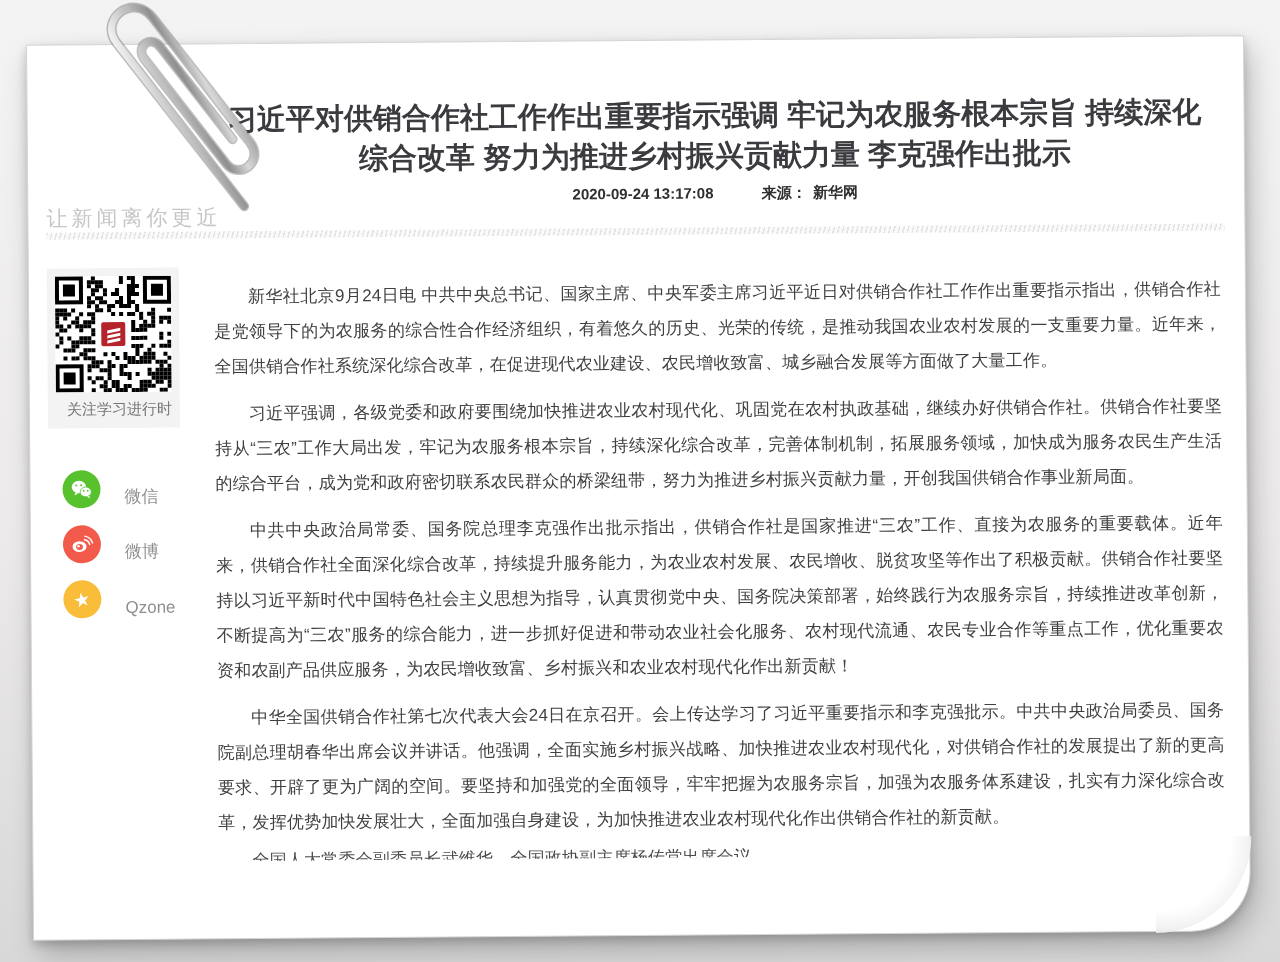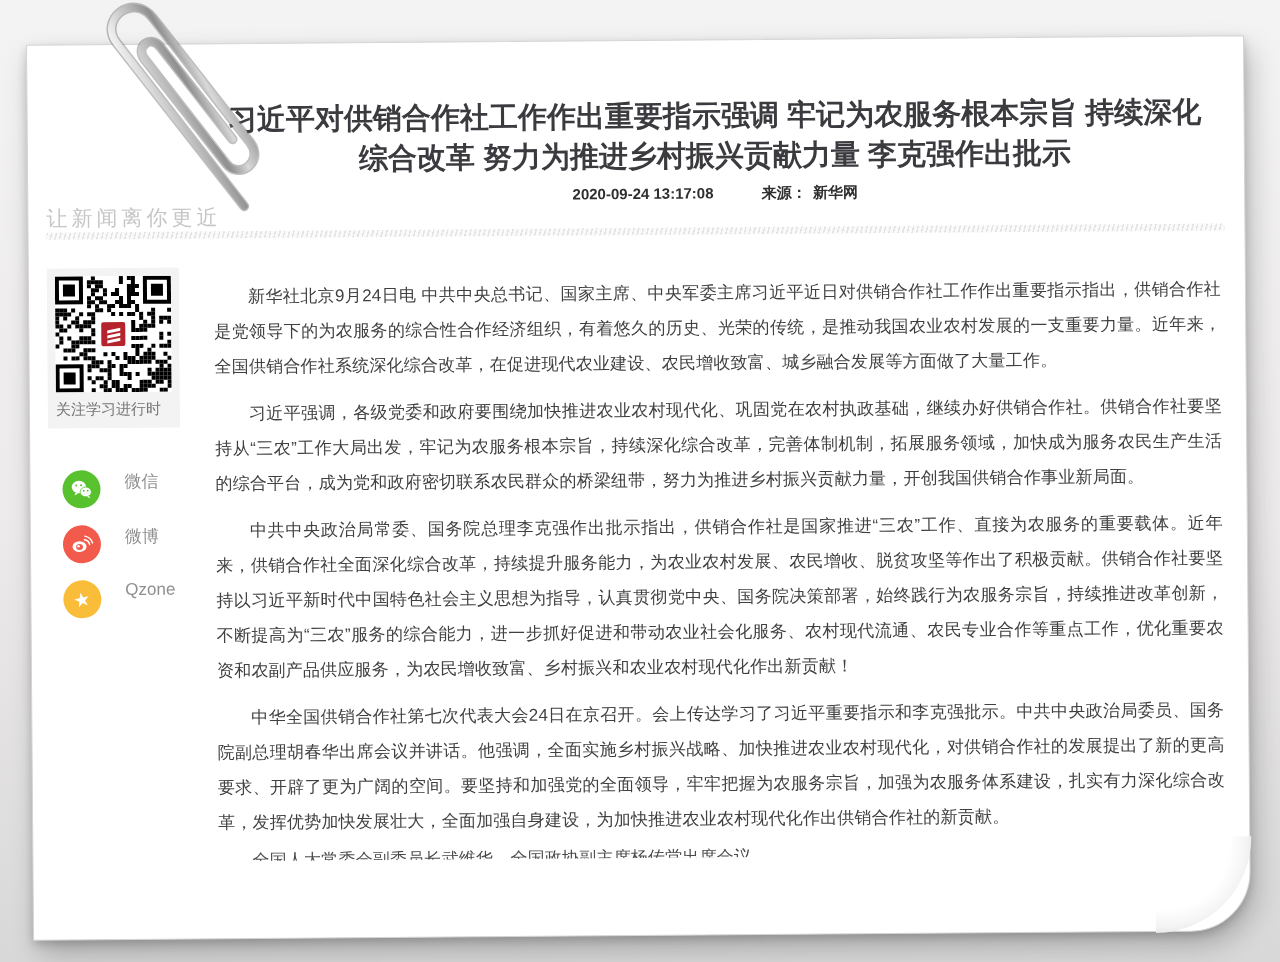--- a/index.html
+++ b/index.html
@@ -61,24 +61,24 @@
   .content { display:flex; margin-top:29px; }
 
   .sidebar { width:132px; flex:none; }
   .qr-card { background:#f3f3f3; padding:8px 8px 9px 8px; }
   .qr-wrap { position:relative; width:116px; height:116px; background:#fff; }
   .qr-wrap svg { display:block; }
   .qr-logo { position:absolute; left:44px; top:44px; width:28px; height:28px; background:#b5242c;
     border:2px solid #fff; border-radius:4px; }
   .qr-logo i { position:absolute; left:6px; top:7px; width:13px; height:3px; background:#fff; transform:skewY(-12deg); }
   .qr-logo i + i { top:12px; } .qr-logo i + i + i { top:17px; }
-  .qr-caption { text-align:left; font-size:15px; color:#757575; margin-top:8px; }
+  .qr-caption { text-align:right; font-size:15px; color:#757575; margin-top:8px; }
 
   .share { margin-top:42px; padding-left:14px; }
-  .share-item { display:flex; align-items:flex-start; height:38px; margin-bottom:17px; cursor:pointer; }
+  .share-item { display:flex; align-items:flex-end; height:38px; margin-bottom:17px; cursor:pointer; }
   .share-circle { width:38px; height:38px; border-radius:50%; flex:none;
     display:flex; align-items:center; justify-content:center; }
   .share-label { margin-left:24px; font-size:17px; color:#8f8f8f; }
   .qzone-star { color:#fff; font-size:19px; transform:rotate(-12deg); display:block; }
 
   .article { margin-left:35px; width:1007px; padding-top:12px; color:#404040; }
   .article p { font-size:17px; line-height:35px; text-align:justify; text-indent:2em;
     margin-bottom:12px; letter-spacing:.2px; }
   .clipped-wrap { height:9px; overflow:hidden; }
   .clipped-wrap p { line-height:17px; margin:0; color:#4a4a4a; }

